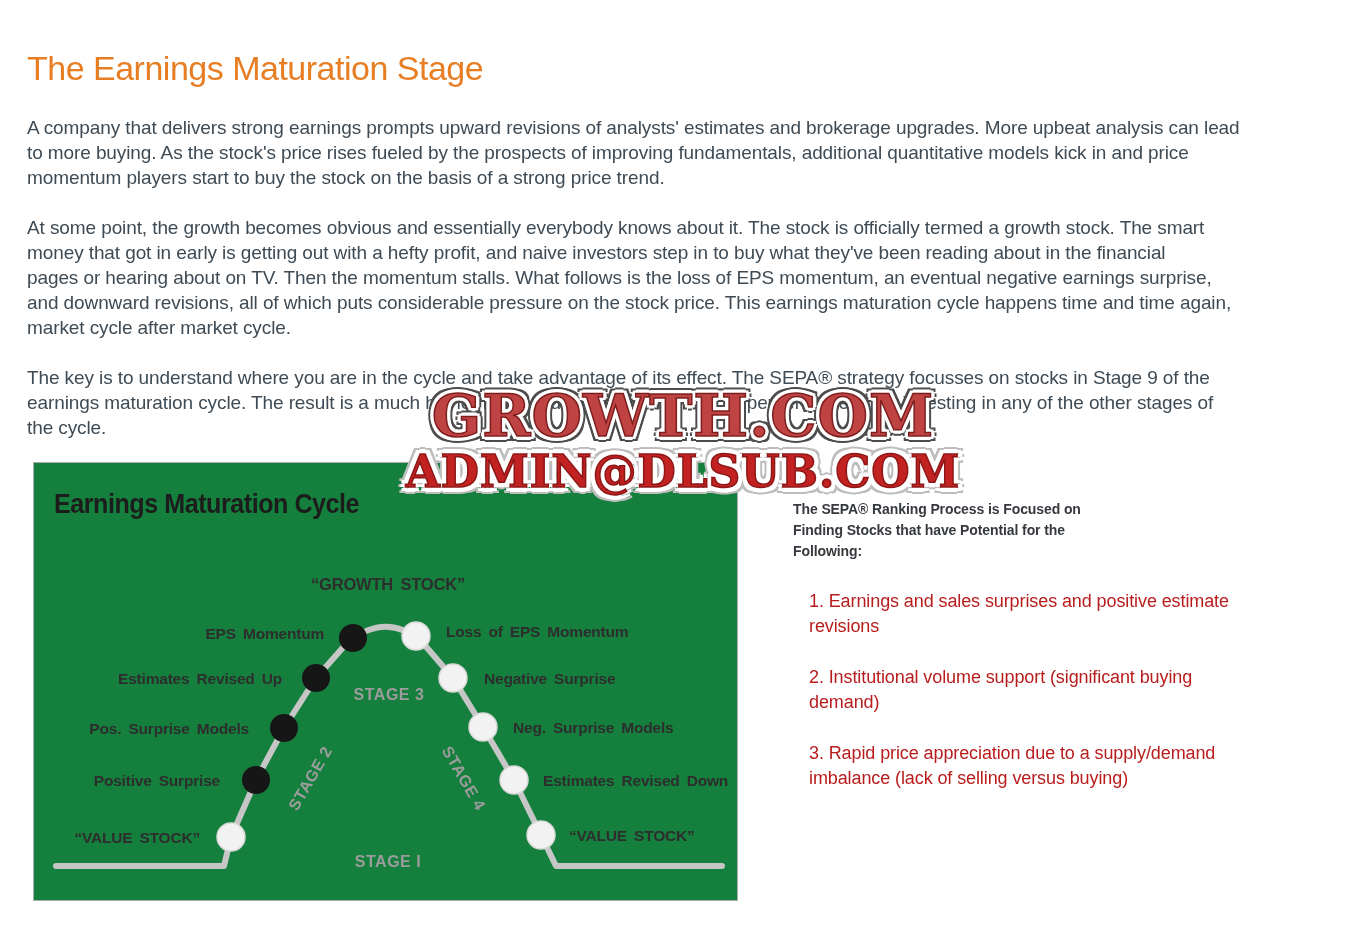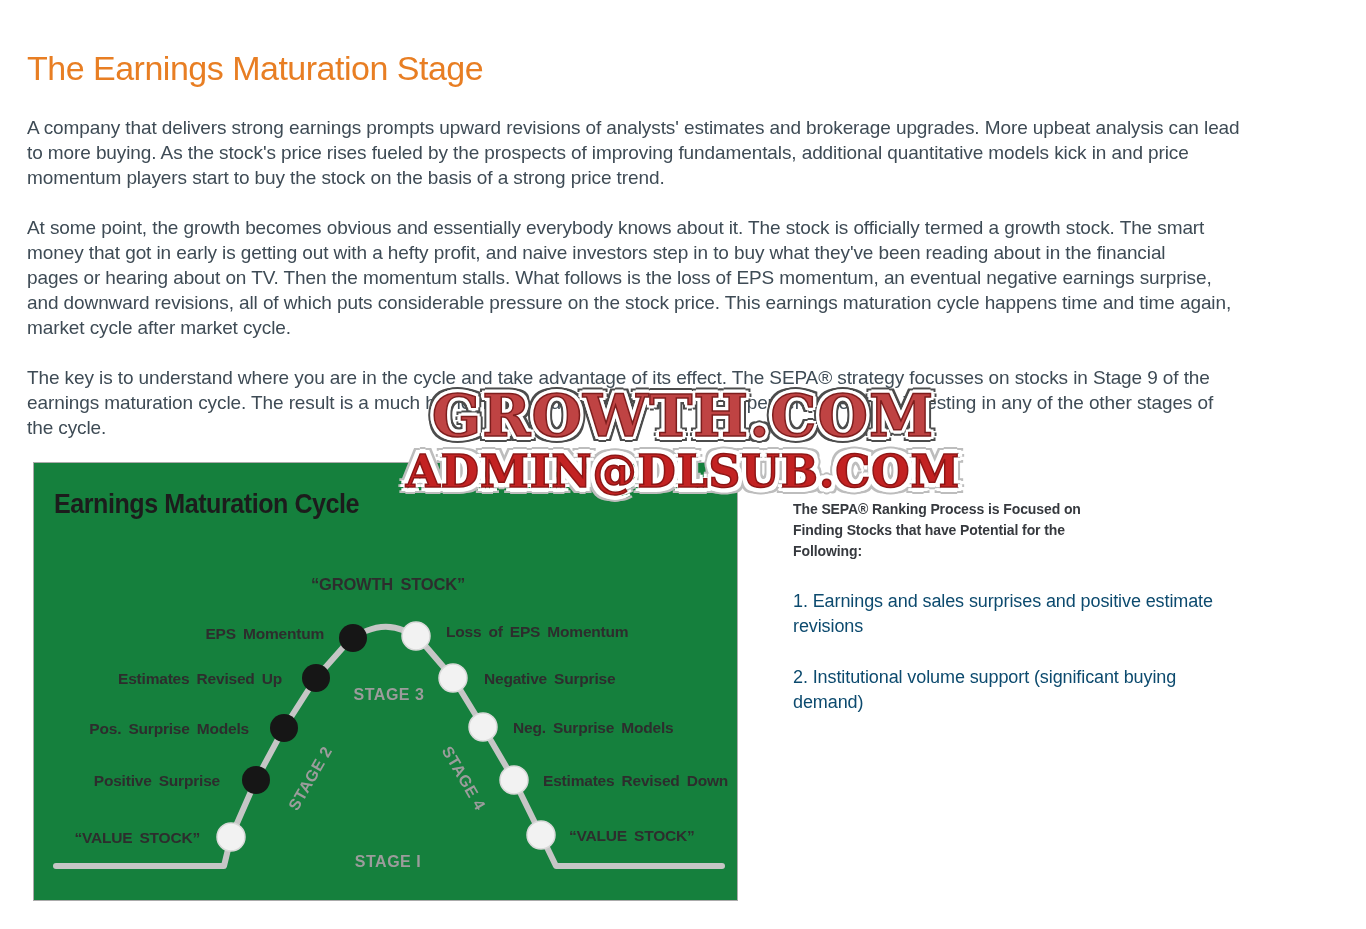--- a/index.html
+++ b/index.html
@@ -67,22 +67,22 @@
   
   .sepa{
     left:793px;top:499px;width:500px;z-index:2;
   }
   .sepa-heading{
     font-size:14px;font-weight:bold;color:#36393e;
     line-height:21px;white-space:pre-line;margin:0 0 27px 0;
     letter-spacing:-0.1px;
   }
   .sepa-item{
-    font-size:18px;color:#0c4a6e;line-height:25px;
-    white-space:pre-line;margin:0 0 26px 0;letter-spacing:-0.1px;
+    font-size:18px;color:#b91c1c;line-height:25px;
+    white-space:pre-line;margin:0 0 26px 16px;letter-spacing:-0.1px;
   }
 </style>
 </head>
 <body>
 
 <main>
 
   <h1 class="abs page-title">The Earnings Maturation Stage</h1>
 
   <p class="abs para p1">A company that delivers strong earnings prompts upward revisions of analysts' estimates and brokerage upgrades. More upbeat analysis can lead
@@ -132,18 +132,20 @@
   </section>
 
   <aside class="abs sepa">
     <h2 class="sepa-heading">The SEPA® Ranking Process is Focused on
 Finding Stocks that have Potential for the
 Following:</h2>
     <p class="sepa-item">1. Earnings and sales surprises and positive estimate
 revisions</p>
     <p class="sepa-item">2. Institutional volume support (significant buying
 demand)</p>
+    <p class="sepa-item">3. Rapid price appreciation due to a supply/demand
+imbalance (lack of selling versus buying)</p>
   </aside>
 
   <div class="abs wm wm1">GROWTH.COM</div>
   <div class="abs wm wm2">ADMIN@DLSUB.COM</div>
 
 </main>
 
 </body></html>

